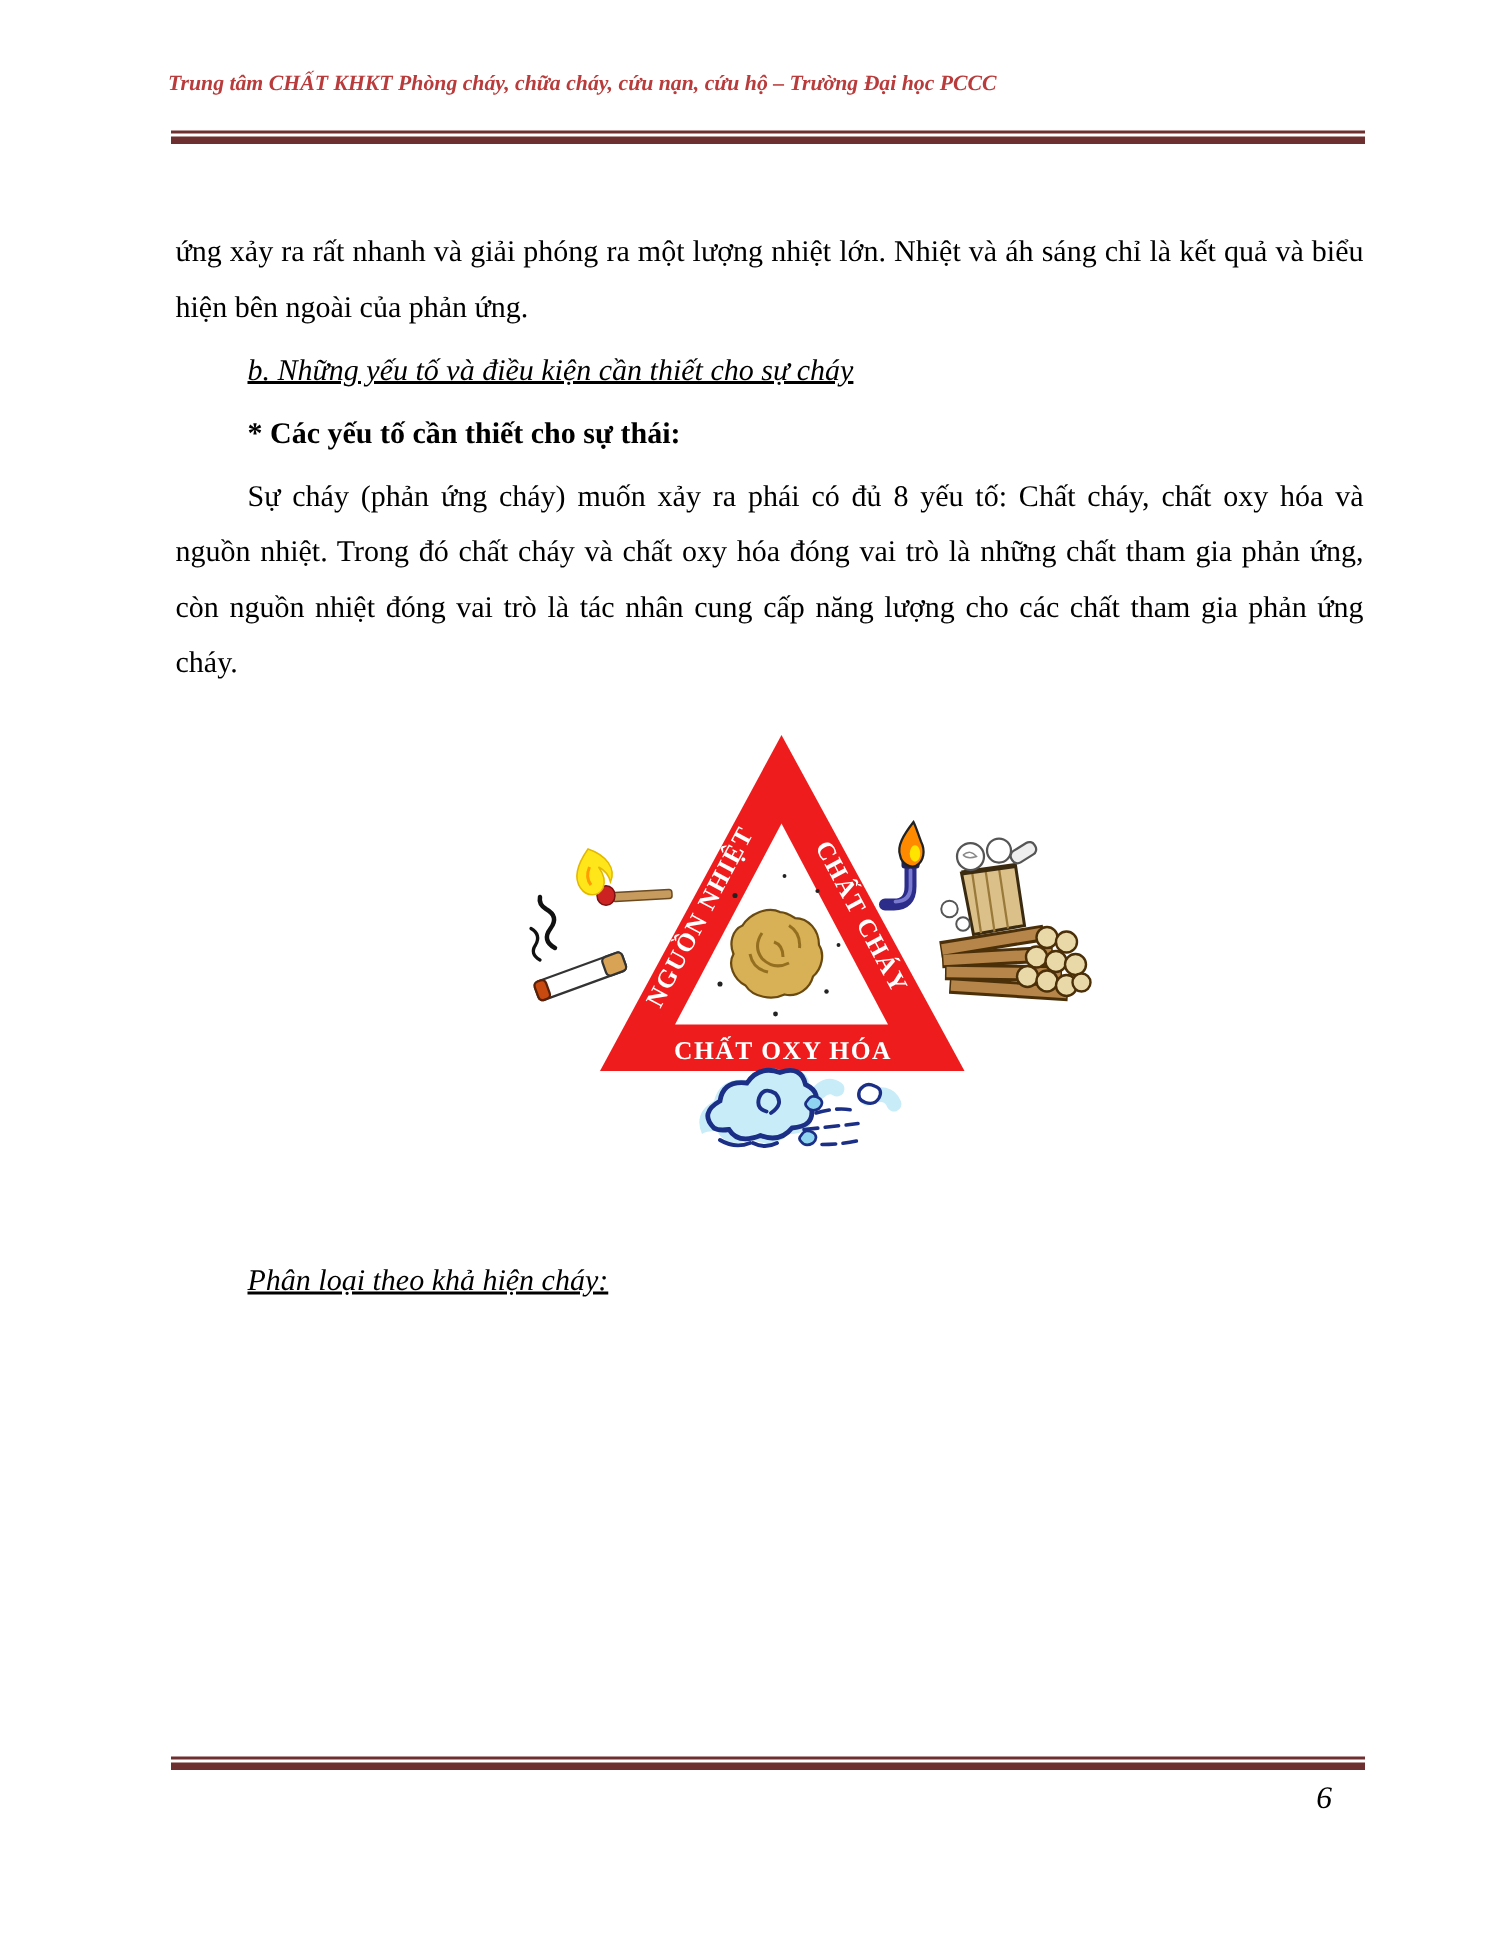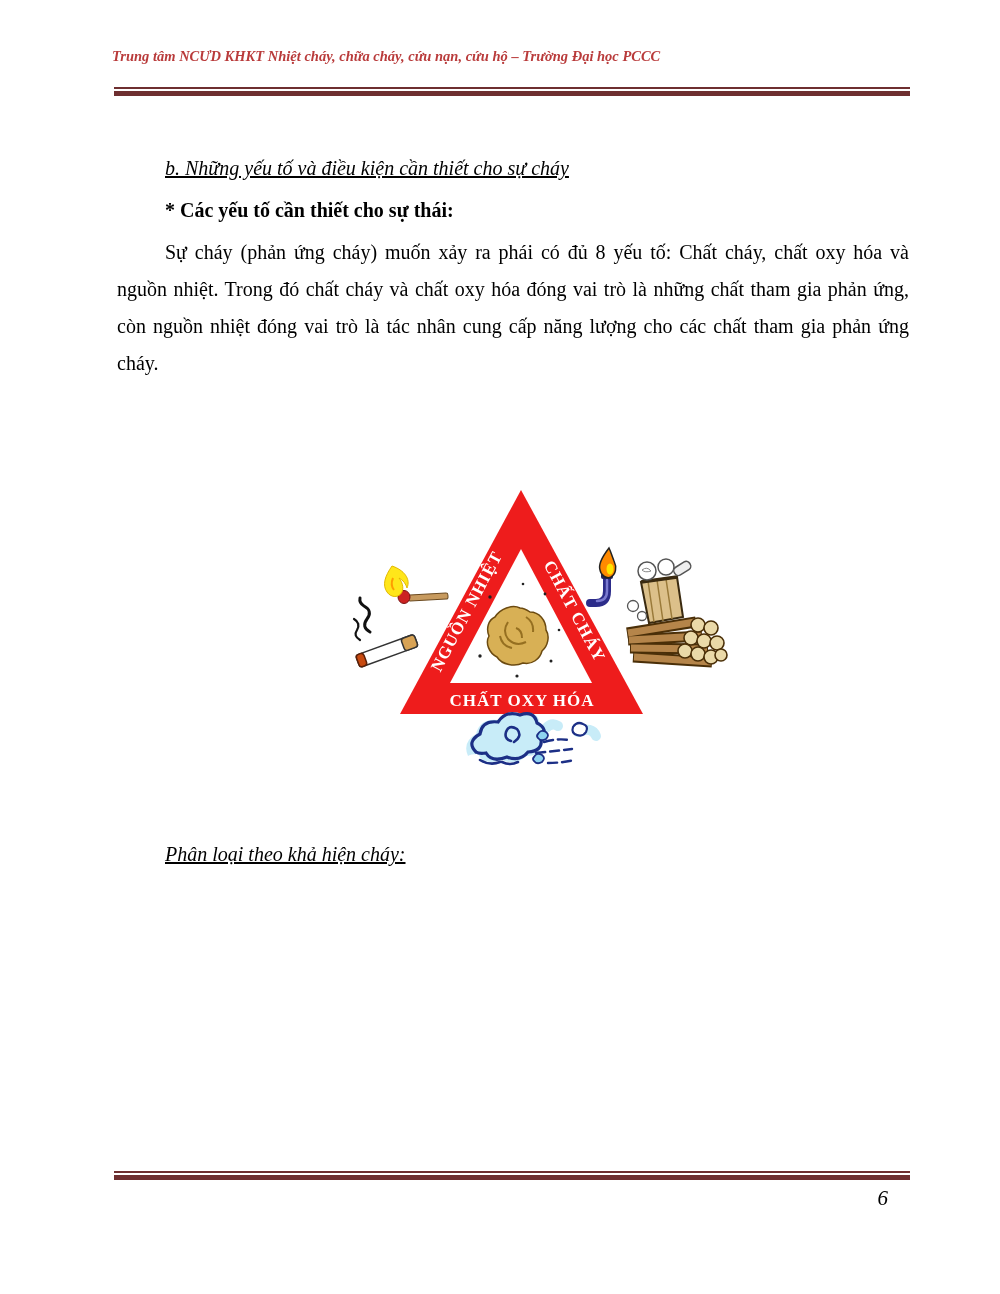--- a/index.html
+++ b/index.html
@@ -34,28 +34,29 @@
   }
   svg text.tri-label {
     font-family:"Liberation Serif", serif; font-weight:bold; fill:#ffffff;
   }
 </style>
 </head>
 <body>
 
 <div class="page">
 
-  <div class="header-text">Trung tâm NCƯD KHKT Nhiệt cháy, chữa cháy, cứu nạn, cứu hộ – Trường Đại học PCCC</div>
+  <div class="header-text">Trung tâm CHẤT KHKT Phòng cháy, chữa cháy, cứu nạn, cứu hộ – Trường Đại học PCCC</div>
 
   <div class="rule rule-top">
     <div class="thin"></div>
     <div class="thick"></div>
   </div>
 
   <div class="textblock tb-top">
+    <p>ứng xảy ra rất nhanh và giải phóng ra một lượng nhiệt lớn. Nhiệt và áh sáng chỉ là kết quả và biểu hiện bên ngoài của phản ứng.</p>
     <p class="indent italic">b. Những yếu tố và điều kiện cần thiết cho sự cháy</p>
     <p class="indent bold">* Các yếu tố cần thiết cho sự thái:</p>
     <p class="indent">Sự cháy (phản ứng cháy) muốn xảy ra phái có đủ 8 yếu tố: Chất cháy, chất oxy hóa và nguồn nhiệt. Trong đó chất cháy và chất oxy hóa đóng vai trò là những chất tham gia phản ứng, còn nguồn nhiệt đóng vai trò là tác nhân cung cấp năng lượng cho các chất tham gia phản ứng cháy.</p>
   </div>
 
   <div class="figure">
     <svg viewBox="0 0 400 330" width="400" height="330">
 
       <path d="M191 20 L313 244 L70 244 Z" fill="#ee1c1c"></path>
       <path d="M191 79 L262 213 L120 213 Z" fill="#ffffff"></path>

